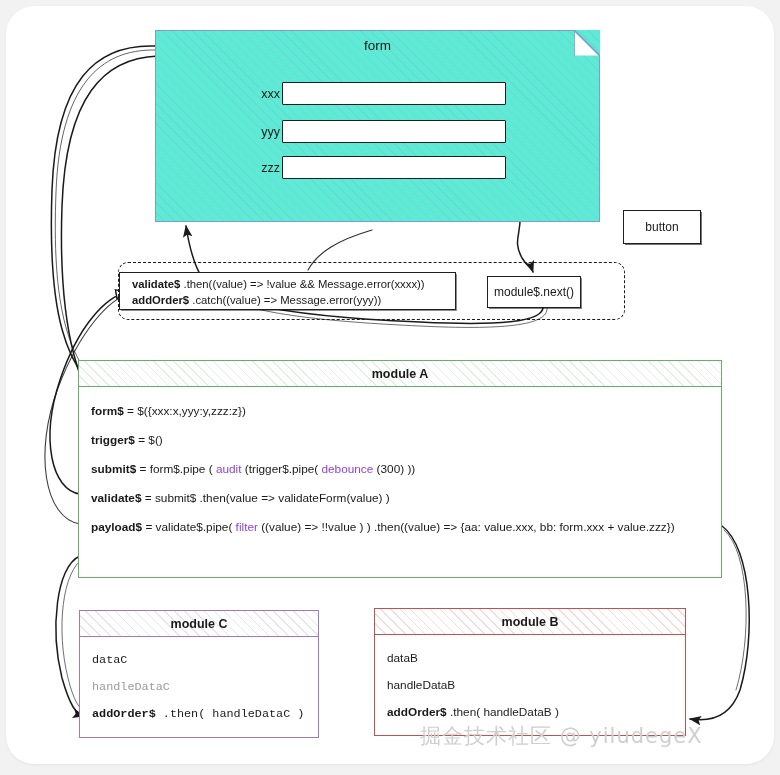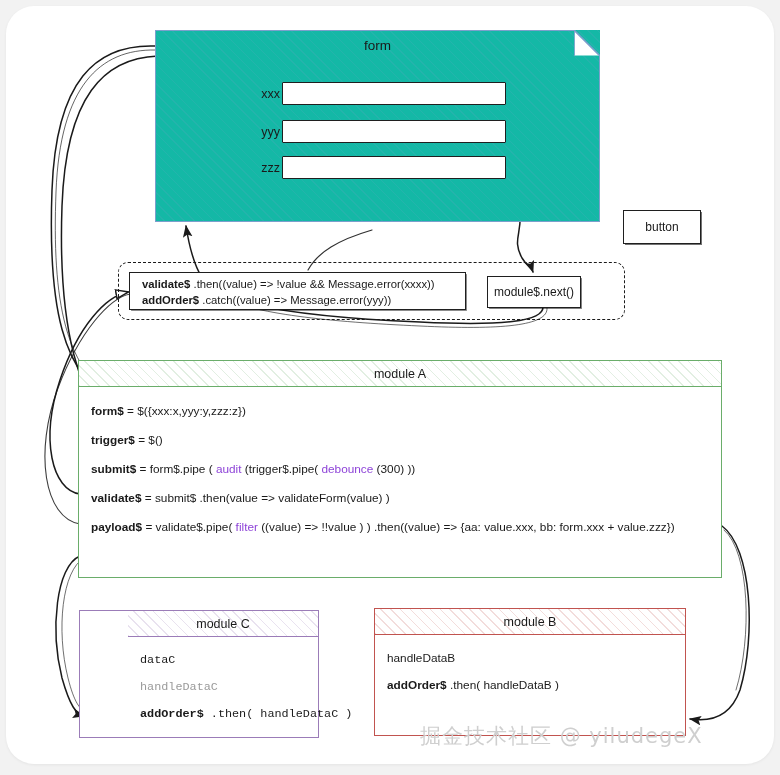--- a/index.html
+++ b/index.html
@@ -12,21 +12,21 @@
   #card{
     position:absolute;left:6px;top:6px;width:768px;height:758px;
     background:#ffffff;border-radius:28px;
     box-shadow:0 1px 3px rgba(0,0,0,0.06);
   }
   #svglayer{position:absolute;left:0;top:0;width:780px;height:775px;pointer-events:none;}
 
   
   .form-note{
     position:absolute;left:155px;top:30px;width:445px;height:192px;
-    background:#14b8a6;
+    background:#5eead4;
   }
   .form-note .hatch{
     position:absolute;inset:0;
     background:
       repeating-linear-gradient(45deg,
         rgba(120,155,200,0.16) 0px, rgba(120,155,200,0.16) 1px,
         rgba(255,255,255,0) 1px, rgba(255,255,255,0) 7px);
   }
   .form-note .edge{
     position:absolute;inset:0;
@@ -53,21 +53,21 @@
     font-size:12px;color:#1a1a1a;
     box-shadow:1.5px 1.5px 0 -0.5px rgba(0,0,0,0.55);
   }
 
   
   .dashed-wrap{
     position:absolute;left:118px;top:262px;width:505px;height:56px;
     border:1.6px dashed #1a1a1a;border-radius:10px;background:transparent;
   }
   .handler-box{
-    position:absolute;left:129px;top:272px;width:337px;height:38px;
+    position:absolute;left:119px;top:272px;width:337px;height:38px;
     background:#fff;border:1.5px solid #1f1f1f;
     padding:4px 8px 0 12px;box-sizing:border-box;
     box-shadow:1.5px 1.5px 0 -0.6px rgba(0,0,0,0.5);
   }
   .handler-line{font-size:11.3px;color:#1a1a1a;line-height:15.5px;white-space:nowrap;}
   .trig-box{
     position:absolute;left:487px;top:276px;width:92px;height:30px;
     background:#fff;border:1.6px solid #1f1f1f;
     display:flex;align-items:center;justify-content:center;
     font-size:12px;color:#1a1a1a;
@@ -75,41 +75,41 @@
   }
 
   
   .module{position:absolute;background:#fff;box-sizing:border-box;}
   .module .mhead{
     position:relative;height:26px;box-sizing:border-box;
     display:flex;align-items:center;justify-content:center;
     font-size:12.5px;color:#1a1a1a;overflow:hidden;
   }
   .module .mhead .mhatch{position:absolute;inset:0;}
-  .module .mhead .mlabel{position:relative;z-index:2;}
+  .module .mhead .mlabel{position:relative;z-index:2;font-weight:bold;}
   .module .mbody{padding:10px 0 8px 0;}
   .code-line{
     font-size:11.8px;color:#1a1a1a;padding:0 8px 0 12px;
     line-height:15px;white-space:nowrap;
   }
   .code-line b{font-weight:bold;}
   .kw{color:#8e44d8;}
   .dim{color:#9a9a9a;}
 
   
   #moduleA{left:78px;top:360px;width:644px;height:218px;border:1.5px solid #6aad6a;}
   #moduleA .mhead{border-bottom:1.5px solid #6aad6a;}
   #moduleA .mhead .mhatch{
     background:repeating-linear-gradient(45deg,
       rgba(110,175,110,0.20) 0px, rgba(110,175,110,0.20) 1px,
       rgba(255,255,255,0) 1px, rgba(255,255,255,0) 7px);}
   #moduleA .code-line{padding-top:7px;padding-bottom:7px;}
 
   
-  #moduleC{left:79px;top:610px;width:240px;height:128px;border:1.6px solid #9b7cb8;padding-left:48px;}
+  #moduleC{left:79px;top:610px;width:240px;height:128px;border:1.6px solid #9b7cb8;}
   #moduleC .mhead{border-bottom:1.6px solid #9b7cb8;}
   #moduleC .mhead .mhatch{
     background:repeating-linear-gradient(45deg,
       rgba(155,124,184,0.22) 0px, rgba(155,124,184,0.22) 1px,
       rgba(255,255,255,0) 1px, rgba(255,255,255,0) 7px);}
   #moduleC .code-line{padding-top:6px;padding-bottom:6px;font-family:Liberation Mono, monospace;}
 
   
   #moduleB{left:374px;top:608px;width:312px;height:128px;border:1.6px solid #c1534f;}
   #moduleB .mhead{border-bottom:1.6px solid #c1534f;}
@@ -231,19 +231,20 @@
         <div class="code-line"><b>addOrder$</b><span> .then( handleDataC )</span></div>
       </div>
   </div>
 
   <div class="module" id="moduleB">
     <div class="mhead">
       <span class="mhatch"></span>
       <span class="mlabel">module B</span>
     </div>
     <div class="mbody">
+        <div class="code-line"><span>dataB</span></div>
         <div class="code-line"><span>handleDataB</span></div>
         <div class="code-line"><b>addOrder$</b><span> .then( handleDataB )</span></div>
       </div>
   </div>
 
   <div class="watermark">掘金技术社区 @ yiludegeX</div>
 </div>
 
 </body></html>

